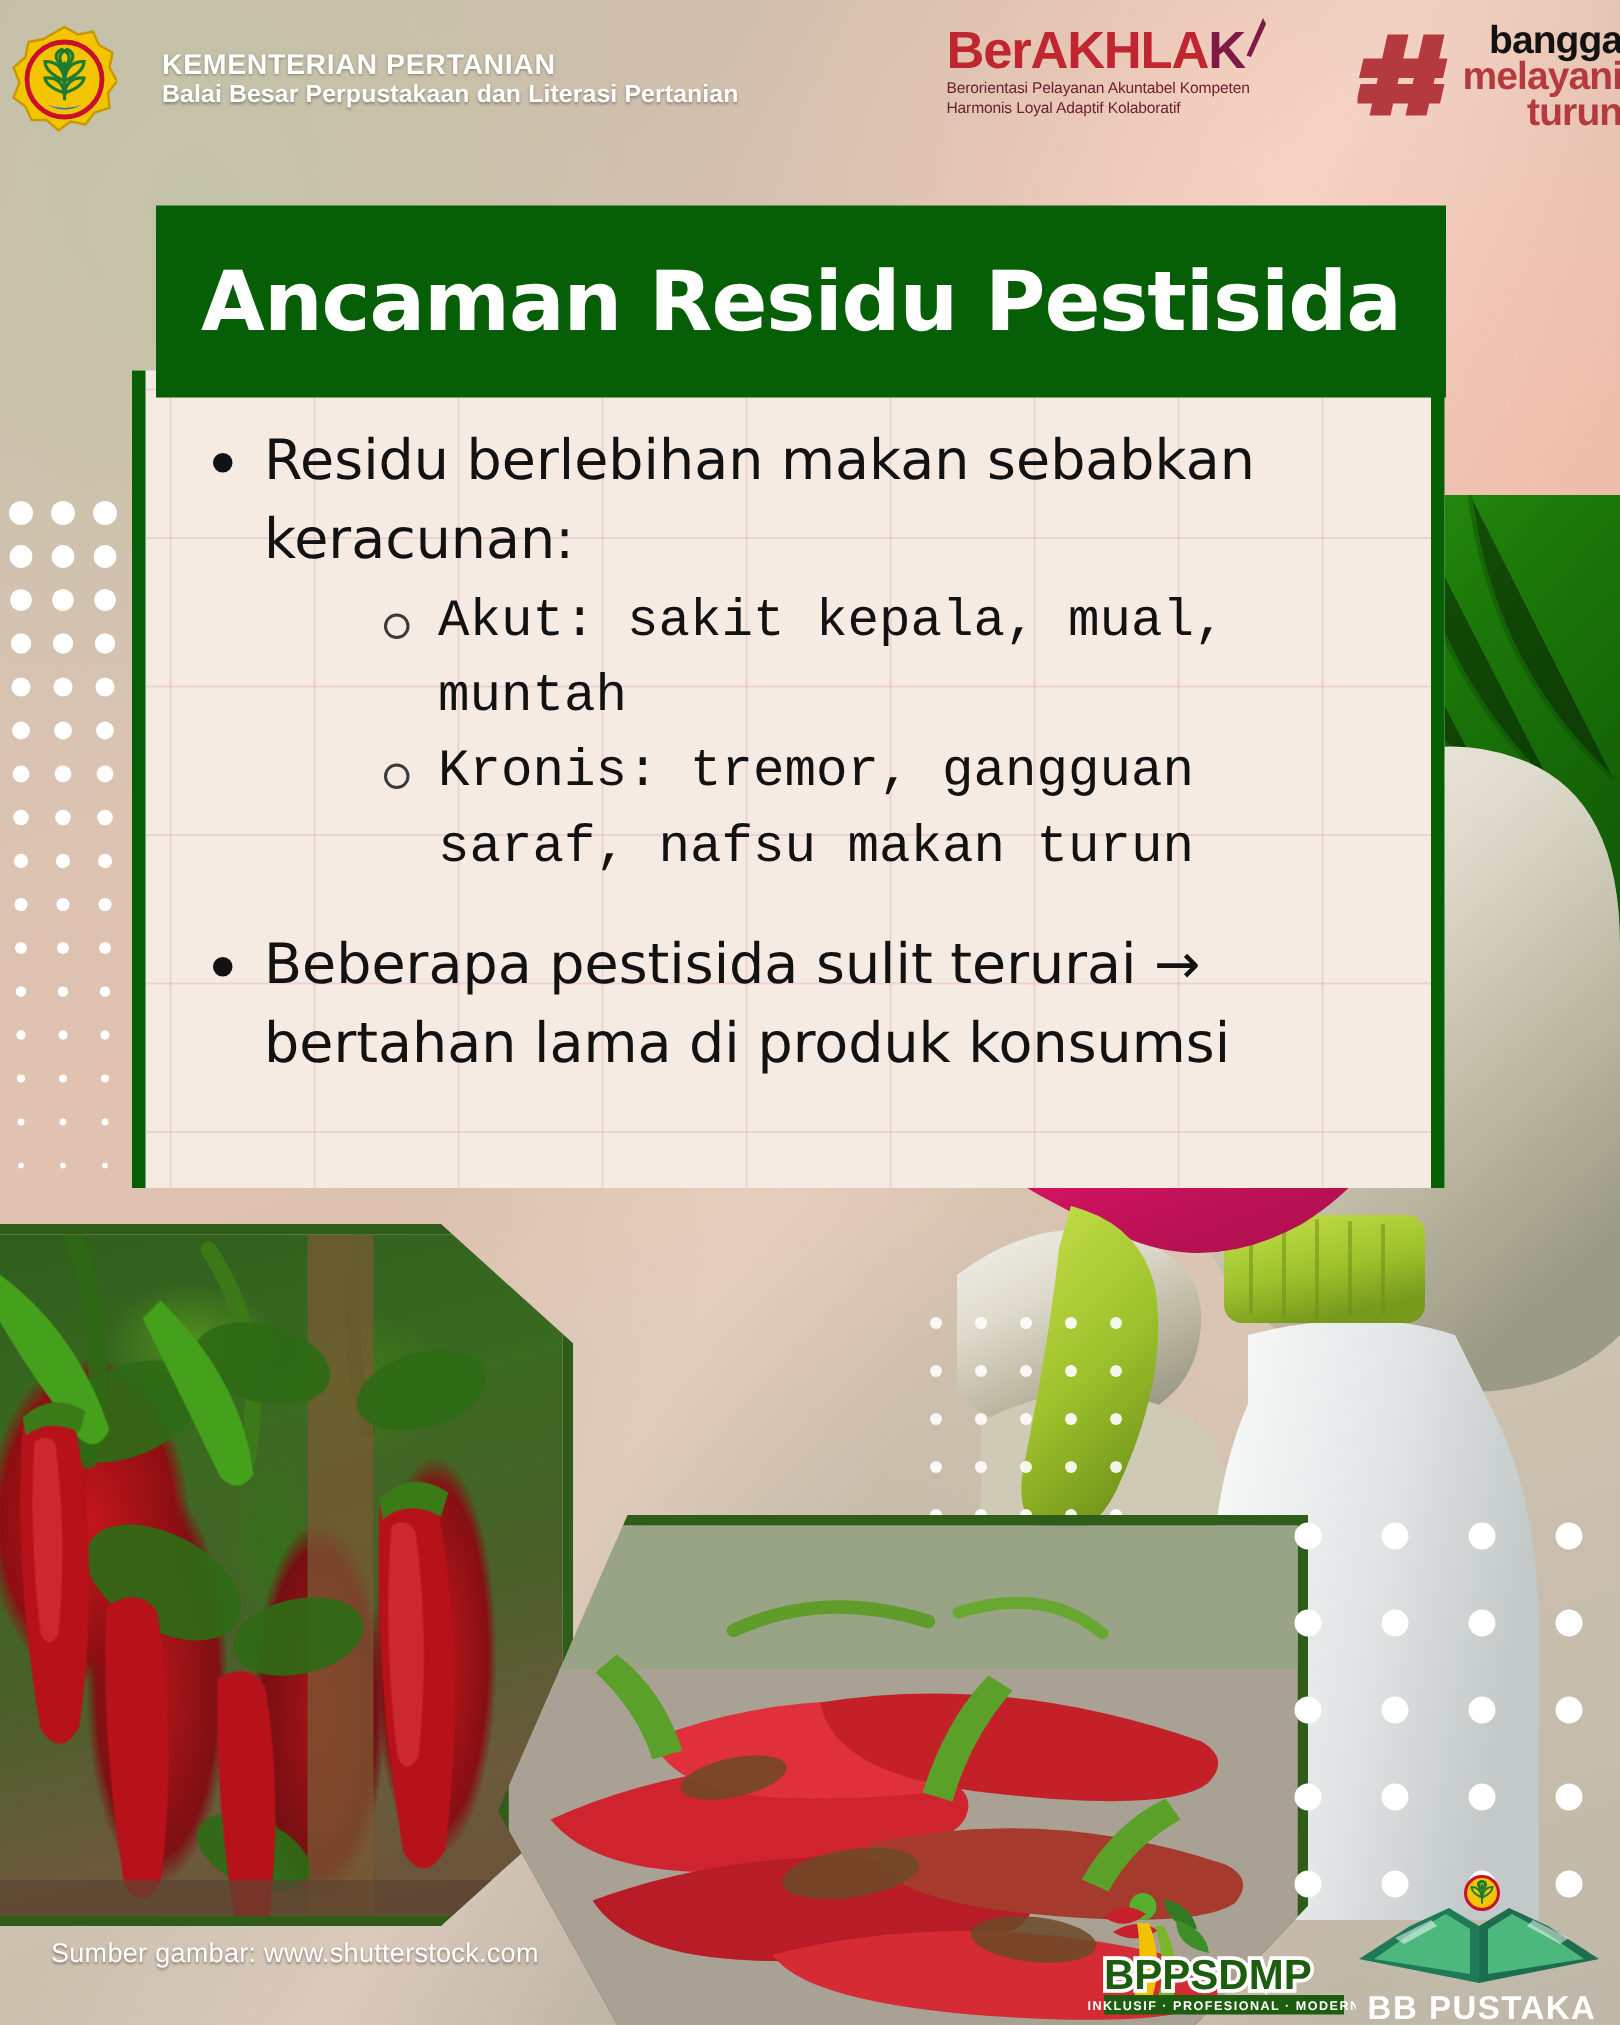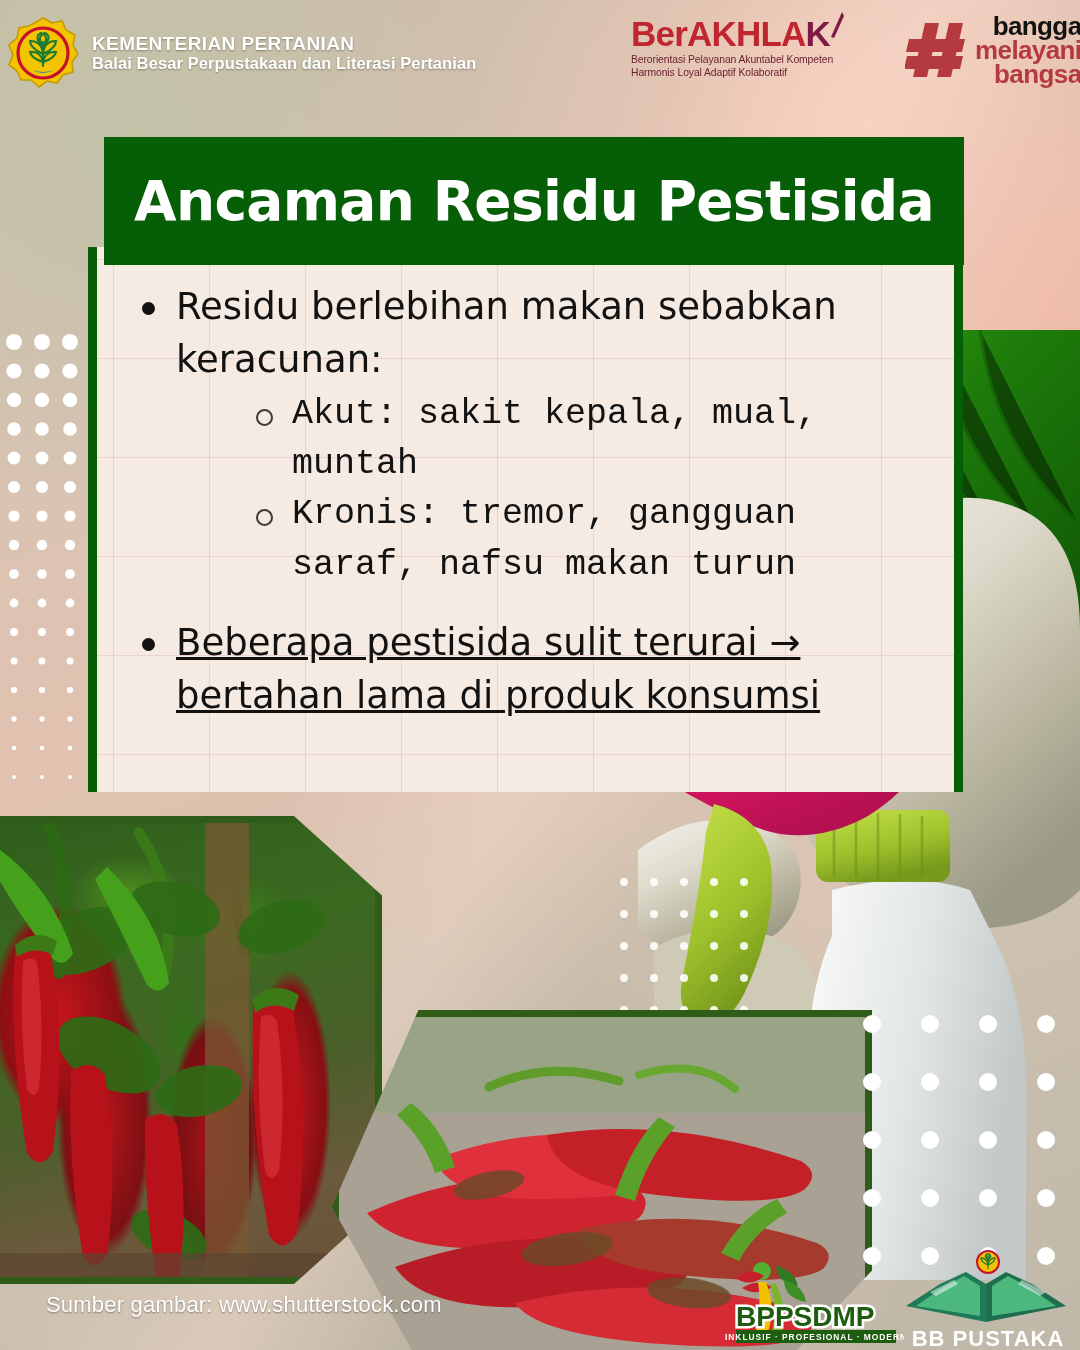--- a/index.html
+++ b/index.html
@@ -20,21 +20,21 @@
       linear-gradient(160deg,#c9bca9 0%,#d9c3b3 28%,#e2c2b0 45%,#cfc2b0 70%,#bfb8a8 100%);
   }
   .bg-streak{position:absolute;inset:0;opacity:.55;
     background:
       linear-gradient(118deg, rgba(255,255,255,0) 40%, rgba(255,228,215,.65) 52%, rgba(255,255,255,0) 62%),
       linear-gradient(100deg, rgba(255,255,255,0) 62%, rgba(246,205,190,.5) 74%, rgba(255,255,255,0) 86%);
   }
 
   
   .header{position:absolute;top:0;left:0;width:1080px;height:112px;z-index:30;}
-  .kementan{position:absolute;left:8px;top:16px;display:flex;align-items:center;gap:14px;}
+  .kementan{position:absolute;left:8px;top:16px;display:flex;align-items:center;gap:30px;}
   .kem-logo{width:70px;height:74px;position:relative;flex:none;}
   .kem-text{color:#ffffff;line-height:1.12;text-shadow:0 1px 2px rgba(0,0,0,.35);}
   .kem-t1{font-size:19px;font-weight:bold;letter-spacing:.4px;}
   .kem-t2{font-size:16.5px;font-weight:700;letter-spacing:.1px;}
 
   .berakhlak{position:absolute;left:631px;top:16px;width:245px;}
   .ber-word{font-size:35px;font-weight:bold;color:#c0262f;letter-spacing:-.8px;line-height:1;
     position:relative;display:inline-block;}
   .ber-word .dark{color:#7e1a46;}
   .ber-tick{position:absolute;right:-14px;top:-6px;width:15px;height:28px;}
@@ -103,22 +103,22 @@
       radial-gradient(ellipse 14% 8% at 58% 24%, #64a02a 0%, rgba(100,160,42,0) 76%),
       linear-gradient(170deg,#b9b2a6 0%,#a79f93 26%,#8e3c36 60%,#8f2b2c 80%,#9b3a33 100%);
   }
   .photo-molecule{left:370px;top:820px;width:290px;height:195px;z-index:14;}
   .photo-spray{position:absolute;right:0;top:330px;width:470px;height:950px;z-index:10;}
 
   .dots-right{position:absolute;left:858px;top:1012px;width:224px;height:270px;z-index:19;}
   .dots-mid{position:absolute;left:612px;top:870px;width:150px;height:170px;z-index:15;}
 
   
-  .credit{position:absolute;left:34px;top:1292px;z-index:26;color:#ffffff;font-size:22px;
-    letter-spacing:.2px;text-shadow:0 1px 2px rgba(0,0,0,.4);margin-left:12px;}
+  .credit{position:absolute;left:34px;top:1292px;z-index:26;color:#ffffff;font-size:18px;
+    letter-spacing:.2px;text-shadow:0 1px 2px rgba(0,0,0,.4);}
   .bppsdmp{position:absolute;left:714px;top:1258px;width:190px;height:88px;z-index:28;}
   .bbpustaka{position:absolute;left:900px;top:1250px;width:176px;height:100px;z-index:28;}
 </style>
 </head>
 <body>
 
 <div class="bg-base"></div>
 <div class="bg-streak"></div>
 
 <div class="photo-spray">
@@ -246,21 +246,21 @@
           <path d="M20 4 L34 4 L22 58 L8 58 Z"></path>
           <path d="M44 4 L58 4 L46 58 L32 58 Z"></path>
           <path d="M4 20 L60 20 L57 33 L1 33 Z"></path>
           <path d="M2 37 L58 37 L55 50 L-1 50 Z"></path>
         </g>
       </svg>
     </div>
     <div class="bangga-txt">
       <div class="bg-l1">bangga</div>
       <div class="bg-l2">melayani</div>
-      <div class="bg-l3">bangsa</div>
+      <div class="bg-l3">turun</div>
     </div>
   </div>
 </div>
 
 <div class="dots-left">
   <svg width="88" height="470" viewBox="0 0 88 470">
     <g fill="#ffffff">
       <circle cx="14" cy="12" r="8"></circle>
         <circle cx="42" cy="12" r="8"></circle>
         <circle cx="70" cy="12" r="8"></circle>
@@ -323,21 +323,21 @@
 
 <div class="body-copy">
   <ul class="lv1">
     <li>
       <span>Residu berlebihan makan sebabkan keracunan:</span>
       <ul class="lv2">
         <li>Akut: sakit kepala, mual, muntah</li>
         <li>Kronis: tremor, gangguan saraf, nafsu makan turun</li>
       </ul>
     </li>
-    <li class="gap" style="margin-top:26px;text-decoration:underline;">
+    <li class="gap" style="margin-top:26px;">
       <span>Beberapa pestisida sulit terurai → bertahan lama di produk konsumsi</span>
     </li>
   </ul>
 </div>
 
 <div class="hex photo-chili-plant">
   <svg width="400" height="468" viewBox="0 0 400 468" style="display:block">
     <g opacity=".85">
       <path d="M60 0 q26 70 10 150" stroke="#2d6b14" stroke-width="12" fill="none" stroke-linecap="round"></path>
       <path d="M150 10 q40 60 26 140" stroke="#3c7d18" stroke-width="11" fill="none" stroke-linecap="round"></path>

